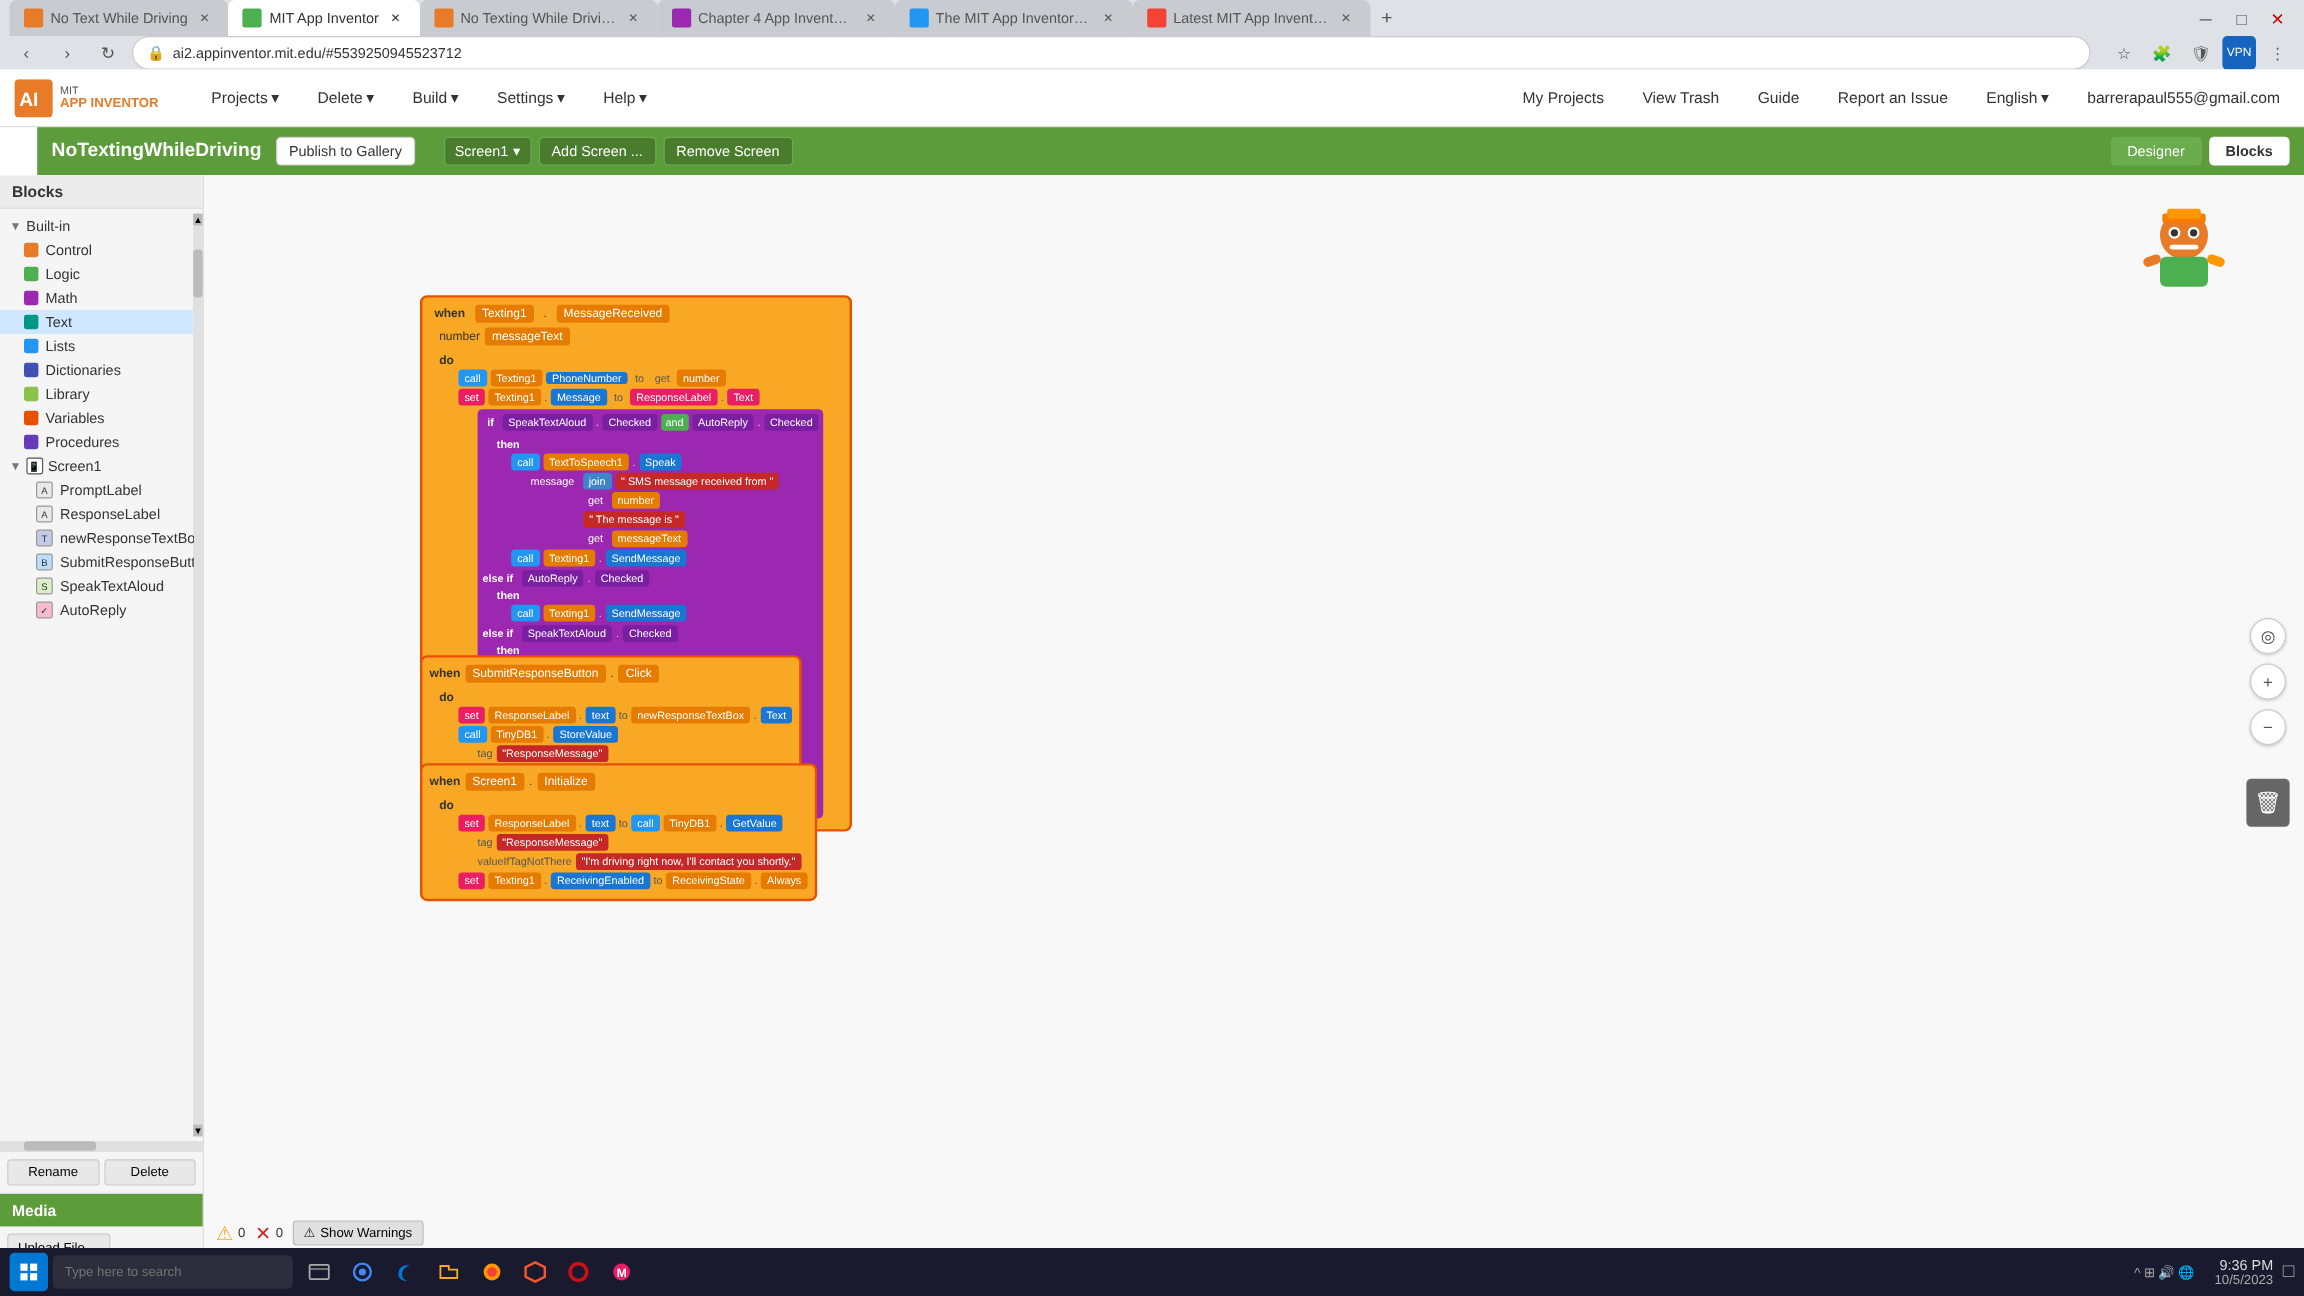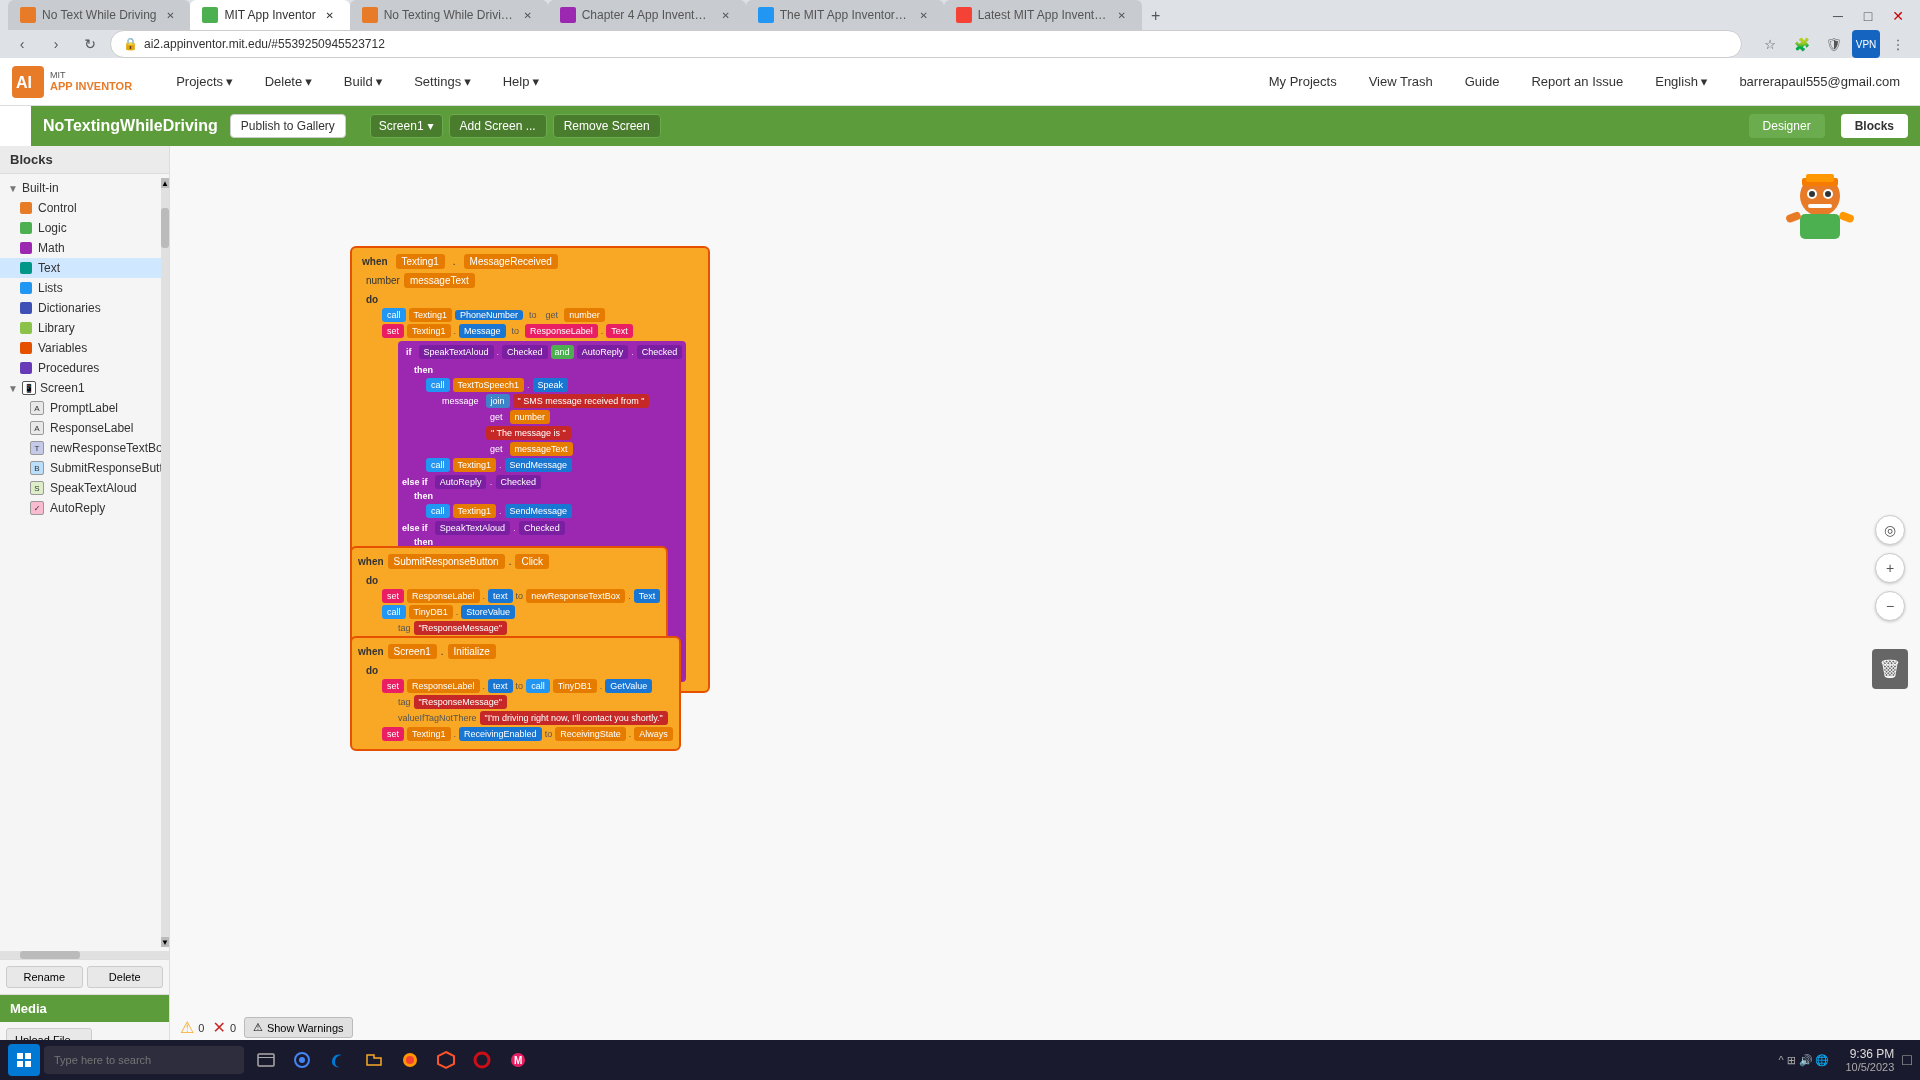--- a/index.html
+++ b/index.html
@@ -41,21 +41,21 @@
     .ai-nav-item { font-size: 13px; color: #333; cursor: pointer; padding: 4px 8px; border-radius: 4px; display: flex; align-items: center; gap: 3px; }
     #ai-nav-right { margin-left: auto; display: flex; align-items: center; gap: 16px; font-size: 12px; color: #333; }
 
     
     #project-toolbar { height: 40px; background: #5c9c3a; display: flex; align-items: center; padding: 0 12px; gap: 8px; margin-left: 31px; }
     #project-name { font-size: 16px; font-weight: bold; color: #fff; margin-right: 4px; }
     #publish-btn { background: #fff; color: #333; padding: 4px 10px; border-radius: 4px; font-size: 12px; cursor: pointer; border: 1px solid #ccc; }
     #screen-selector { background: #4a7c2e; color: #fff; border: 1px solid #6aac4e; padding: 4px 8px; border-radius: 4px; font-size: 12px; cursor: pointer; display: flex; align-items: center; gap: 4px; margin-left: auto; }
     #add-screen-btn { background: #4a7c2e; color: #fff; border: 1px solid #6aac4e; padding: 4px 10px; border-radius: 4px; font-size: 12px; cursor: pointer; }
     #remove-screen-btn { background: #4a7c2e; color: #fff; border: 1px solid #6aac4e; padding: 4px 10px; border-radius: 4px; font-size: 12px; cursor: pointer; }
-    #toolbar-right { margin-left: auto; display: flex; align-items: flex-start; gap: 16px; }
+    #toolbar-right { margin-left: auto; display: flex; align-items: flex-start; gap: 6px; }
     #designer-btn { background: #6aac4e; color: #fff; border: none; padding: 5px 14px; border-radius: 4px; font-size: 12px; cursor: pointer; }
     #blocks-btn { background: #fff; color: #333; border: none; padding: 5px 14px; border-radius: 4px; font-size: 12px; cursor: pointer; font-weight: bold; }
 
     
     #ide-area { display: flex; flex: 1; overflow: hidden; }
 
     
     #sidebar { width: 170px; background: #f5f5f5; border-right: 1px solid #ddd; display: flex; flex-direction: column; overflow: hidden; }
     #blocks-header { padding: 6px 10px; font-size: 13px; font-weight: bold; color: #333; border-bottom: 1px solid #ddd; background: #ebebeb; }
     #blocks-tree { flex: 1; overflow-y: auto; padding: 4px 0; }

